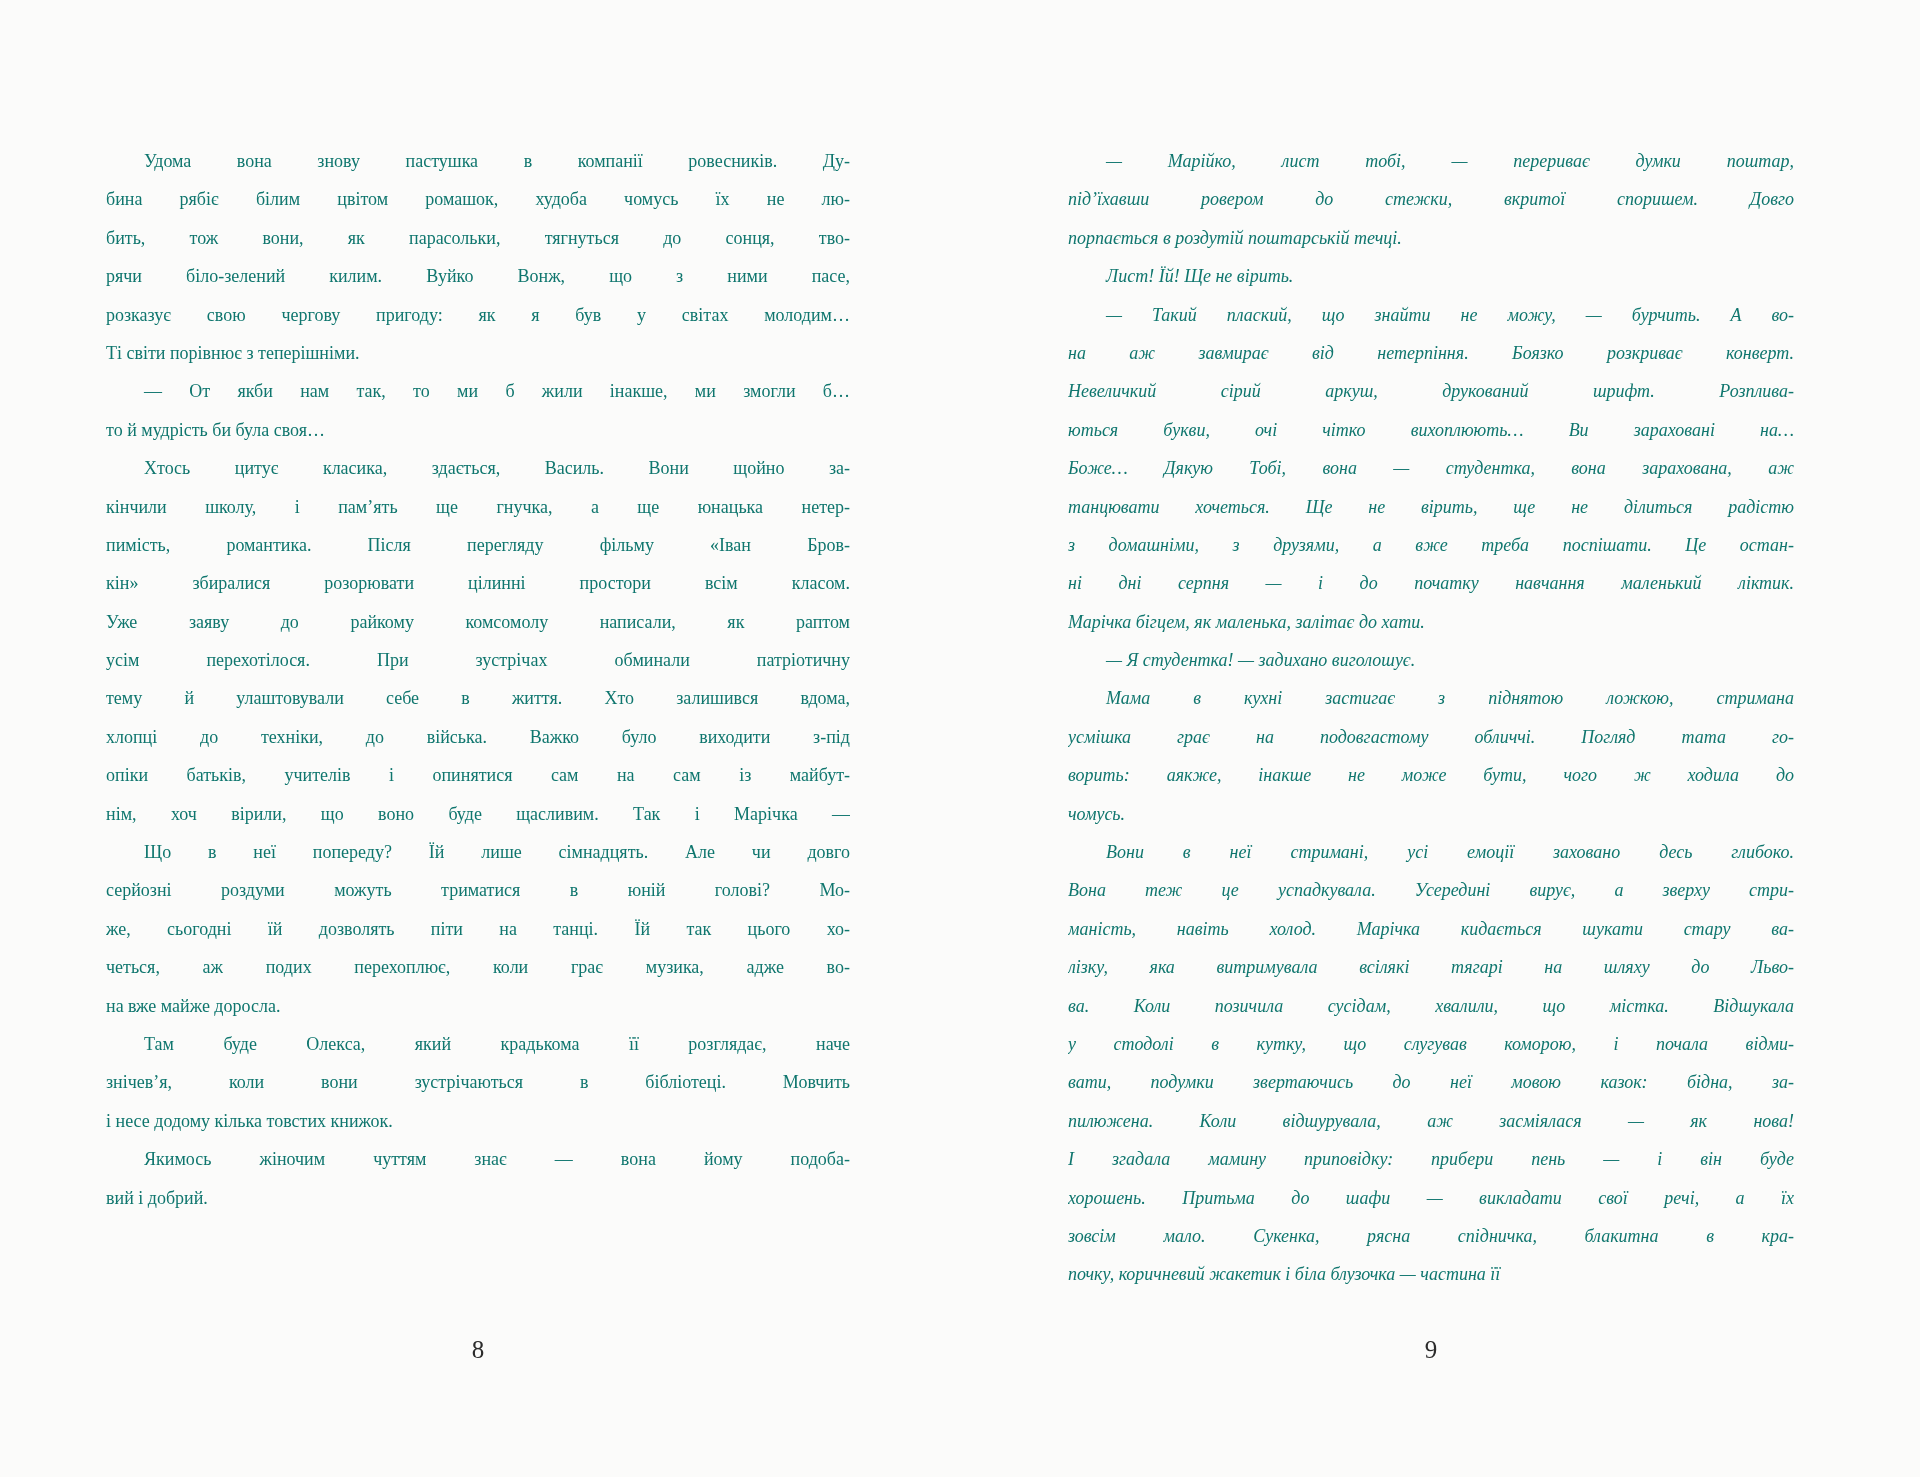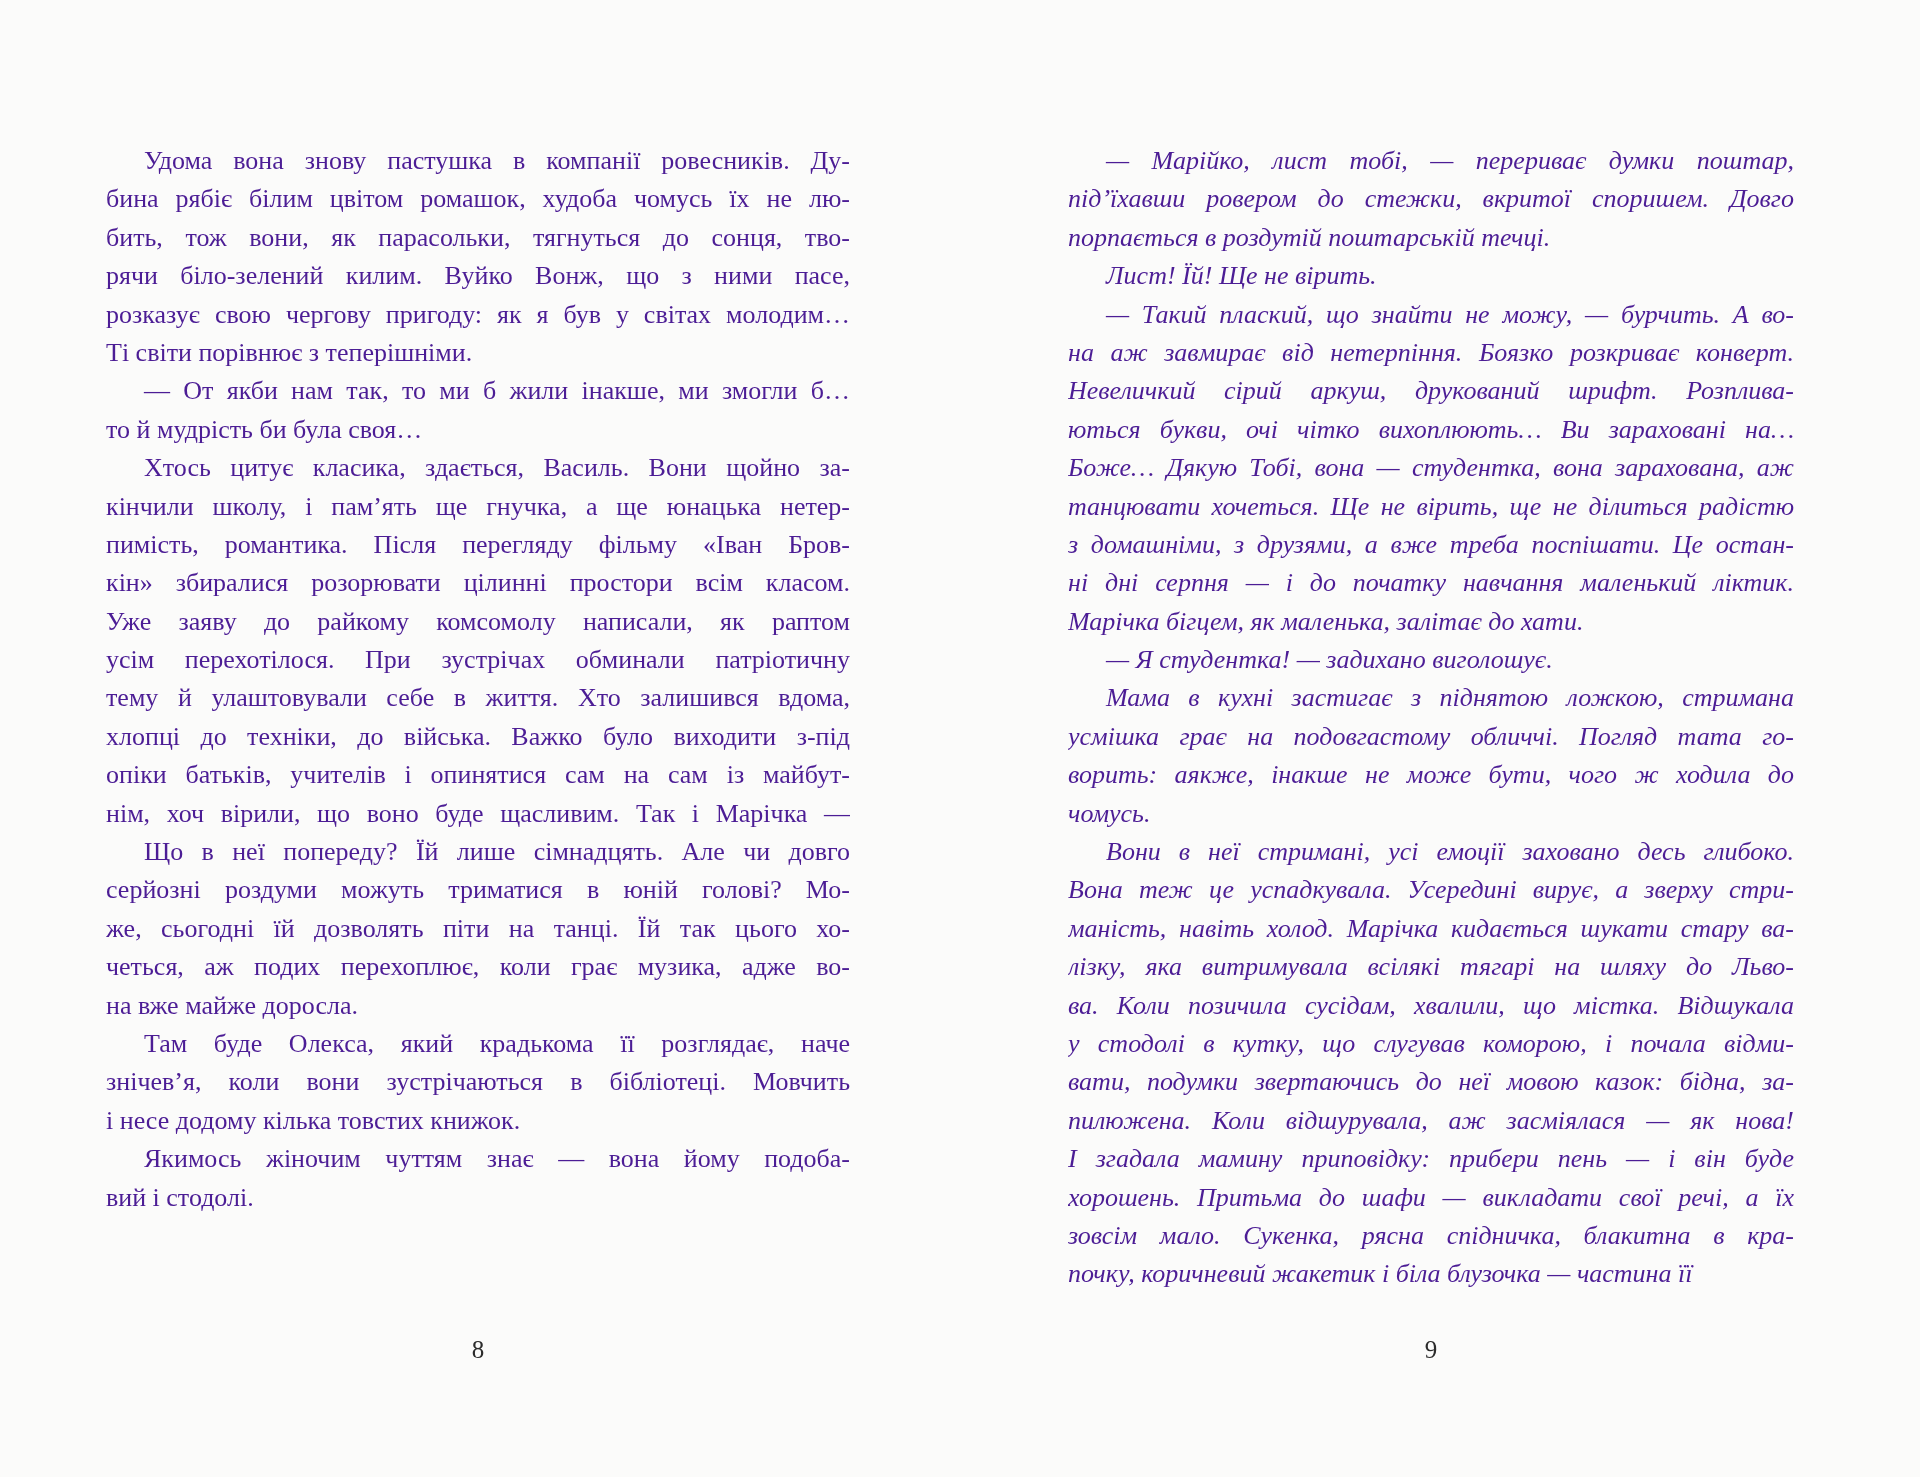--- a/index.html
+++ b/index.html
@@ -15,23 +15,23 @@
     font-family: "Liberation Serif", "DejaVu Serif", serif;
     color: #242424;
   }
   .spread {
     position: absolute;
     inset: 0;
   }
   .text-block {
     position: absolute;
     top: 142px;
-    font-size: 26px;
+    font-size: 18px;
     line-height: 38.4px;
-    color: #4c1d95;
+    color: #0f766e;
     -webkit-font-smoothing: antialiased;
   }
   .text-block.left  { left: 106px;  width: 744px; }
   .text-block.right { left: 1068px; width: 726px; font-style: italic; }
   .line {
     text-align: justify;
     text-align-last: justify;
     white-space: normal;
     overflow: hidden;
     height: 38.4px;
@@ -80,21 +80,21 @@
       <div class="line">нім, хоч вірили, що воно буде щасливим. Так і Марічка —</div>
       <div class="line para-start">Що в неї попереду? Їй лише сімнадцять. Але чи довго</div>
       <div class="line">серйозні роздуми можуть триматися в юній голові? Мо-</div>
       <div class="line">же, сьогодні їй дозволять піти на танці. Їй так цього хо-</div>
       <div class="line">четься, аж подих перехоплює, коли грає музика, адже во-</div>
       <div class="line para-end">на вже майже доросла.</div>
       <div class="line para-start">Там буде Олекса, який крадькома її розглядає, наче</div>
       <div class="line">знічев’я, коли вони зустрічаються в бібліотеці. Мовчить</div>
       <div class="line para-end">і несе додому кілька товстих книжок.</div>
       <div class="line para-start">Якимось жіночим чуттям знає — вона йому подоба-</div>
-      <div class="line para-end">вий і стодолі.</div>
+      <div class="line para-end">вий і добрий.</div>
     </div>
 
   <div class="text-block right">
       <div class="line para-start">— Марійко, лист тобі, — перериває думки поштар,</div>
       <div class="line">під’їхавши ровером до стежки, вкритої споришем. Довго</div>
       <div class="line para-end">порпається в роздутій поштарській течці.</div>
       <div class="line para-start para-end">Лист! Їй! Ще не вірить.</div>
       <div class="line para-start">— Такий плаский, що знайти не можу, — бурчить. А во-</div>
       <div class="line">на аж завмирає від нетерпіння. Боязко розкриває конверт.</div>
       <div class="line">Невеличкий сірий аркуш, друкований шрифт. Розплива-</div>

